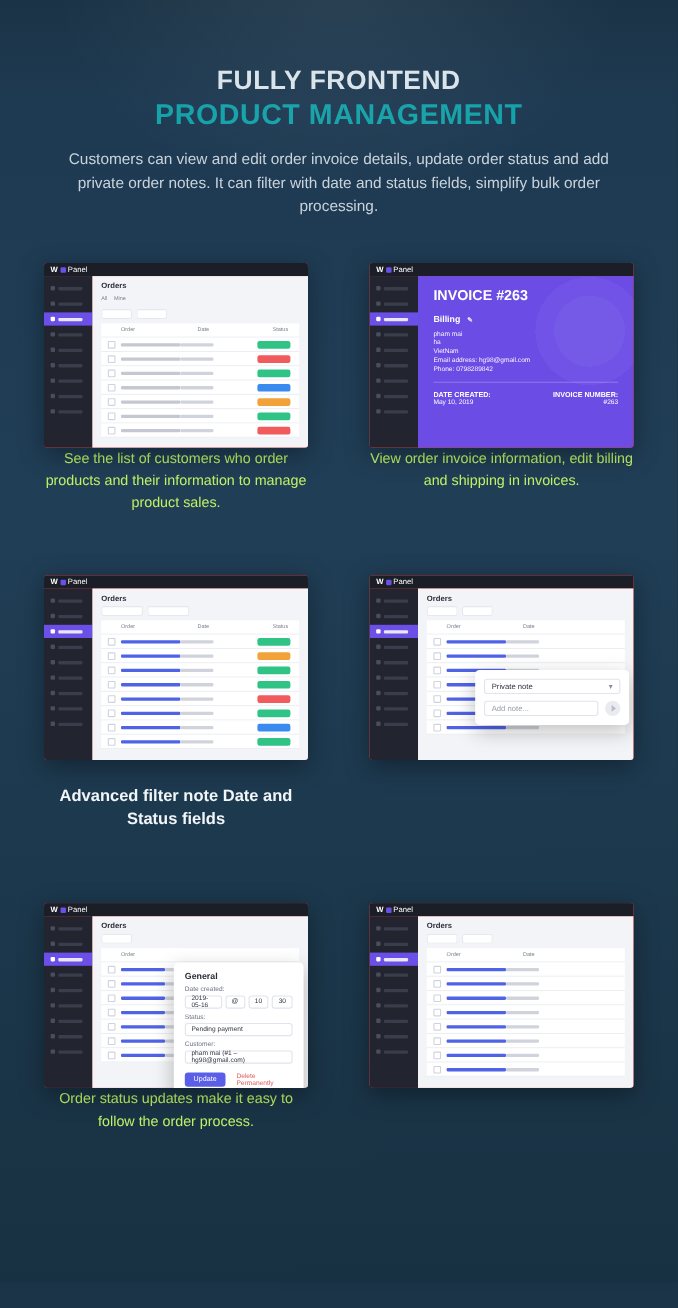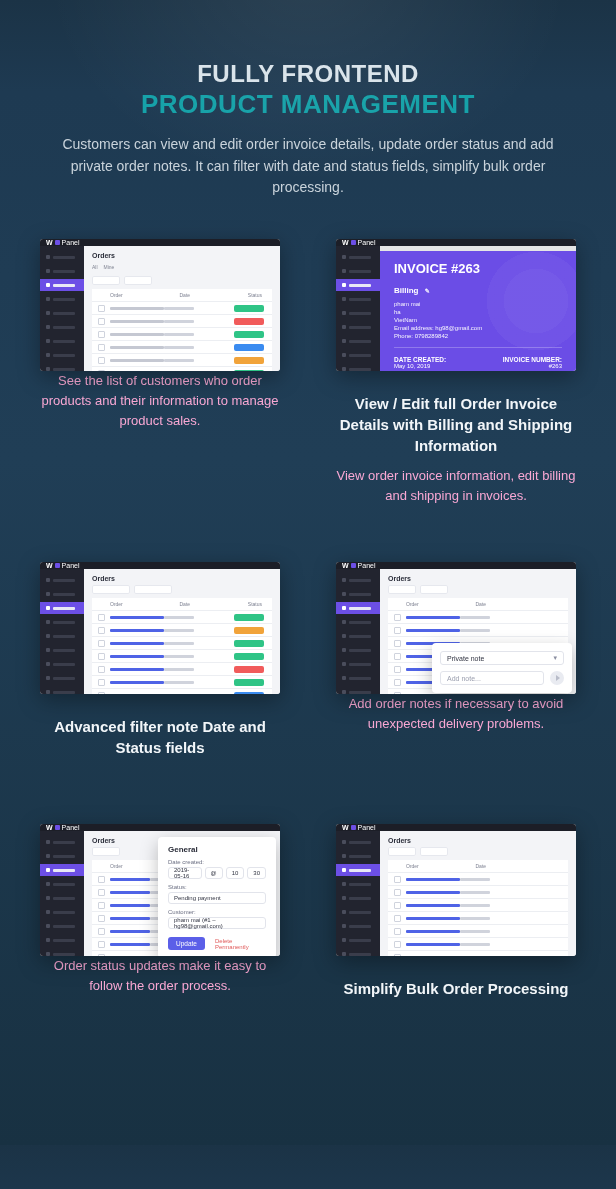--- a/index.html
+++ b/index.html
@@ -34,23 +34,23 @@
   .topglow{
     position:absolute;left:0;top:0;width:616px;height:220px;pointer-events:none;
     background:radial-gradient(ellipse at 50% -10%,rgba(255,255,255,0.07),rgba(255,255,255,0) 60%);
   }
   .hero{text-align:center;padding:0 40px 40px;}
   .hero h1{margin:0;font-weight:800;font-size:24px;line-height:1.2;letter-spacing:.5px;color:#d9e3ea;}
   .hero h1 .line2{display:block;color:var(--accent);font-size:26px;}
   .hero p{margin:14px auto 0;max-width:520px;color:#c9d3db;font-size:14px;line-height:1.55;}
   .grid{display:flex;flex-wrap:wrap;gap:0;justify-content:space-between;padding:0 40px;}
   .card{width:240px;margin-bottom:56px;}
-  .thumb{width:240px;height:132px;border-radius:3px;overflow:hidden;background:#e5e5e5;box-shadow:0 6px 22px rgba(0,0,0,0.35);position:relative;}
+  .thumb{width:240px;height:168px;border-radius:3px;overflow:hidden;background:#ef4444;box-shadow:0 6px 22px rgba(0,0,0,0.35);position:relative;}
   .card h3{font-size:15px;font-weight:700;text-align:center;margin:22px 0 10px;line-height:1.4;color:#f2f6f9;}
-  .card p{font-size:13px;text-align:center;margin:0 auto;color:#f9a8d4;line-height:1.55;max-width:240px;}
+  .card p{font-size:13px;text-align:center;margin:0 auto;color:#bef264;line-height:1.55;max-width:240px;}
 
   
   .app{position:absolute;inset:0;display:flex;flex-direction:column;}
   .topbar{height:12px;background:#1c1e27;display:flex;align-items:center;padding:0 6px;gap:4px;}
   .brand{display:flex;align-items:center;gap:2px;}
   .brand .w{color:#fff;font-weight:800;font-size:7px;}
   .brand .sq{width:5px;height:5px;background:#6c4fe6;border-radius:1px;}
   .brand .p{color:#fff;font-size:7px;}
   .body{flex:1;display:flex;}
   .sidebar{width:44px;background:var(--side);display:flex;flex-direction:column;padding-top:4px;}
@@ -89,21 +89,21 @@
   .invoice::after{content:"";position:absolute;right:-20px;top:-10px;width:120px;height:120px;border-radius:50%;background:radial-gradient(circle,rgba(255,255,255,0.07) 0 38%,rgba(255,255,255,0.04) 38% 58%,rgba(255,255,255,0) 58%);}
   .invoice h4{margin:0 0 10px;font-size:13px;font-weight:800;}
   .invoice .sub{font-size:8px;font-weight:700;margin-bottom:6px;}
   .invoice .ln{font-size:6px;opacity:.95;margin:2px 0;}
   .invoice hr{border:none;border-top:1px solid rgba(255,255,255,.25);margin:8px 0;}
   .invoice .ftrow{display:flex;justify-content:space-between;font-size:6px;}
   .invoice .ftrow strong{font-size:6.5px;font-weight:800;}
   .invoice .edit{font-size:6px;opacity:.9;margin-left:4px;}
 
   
-  .panel{position:absolute;background:#fff;border-radius:4px;box-shadow:0 6px 18px rgba(0,0,0,.25);padding:8px 10px;}
+  .panel{position:absolute;background:#fff;border-radius:4px;box-shadow:0 6px 18px rgba(0,0,0,.25);padding:8px 10px;margin-top:36px;}
   .panel .lbl{font-size:6px;color:#6d7184;margin:5px 0 2px;}
   .panel .field{border:1px solid #e2e4eb;border-radius:3px;height:12px;display:flex;align-items:center;padding:0 5px;font-size:6px;color:#303341;}
   .panel .fieldrow{display:flex;gap:3px;}
   .panel .fieldrow .field{flex:1;}
   .panel .btnrow{display:flex;align-items:center;gap:10px;margin-top:8px;}
   .panel .primary{background:var(--update-btn);color:#fff;font-size:6.5px;height:13px;border-radius:3px;display:flex;align-items:center;padding:0 8px;}
   .panel .danger{color:#e05a5a;font-size:6px;}
   .panel h5{margin:0 0 4px;font-size:8px;color:#2a2d39;}
 
   .notebox{position:absolute;right:4px;top:74px;width:140px;background:#fff;border-radius:4px;box-shadow:0 6px 18px rgba(0,0,0,.25);padding:8px;}
@@ -326,21 +326,20 @@
               </div>
               <div style="text-align:right">
                 <strong>INVOICE NUMBER:</strong><br>
                 <span>#263</span>
               </div>
             </div>
           </div>
         </div>
       </div>
     </div>
-    <h3>View / Edit full Order Invoice Details with Billing and Shipping Information</h3>
     <p>View order invoice information, edit billing and shipping in invoices.</p>
   </div>
 
   <div class="card">
     <div class="thumb">
       <div class="app">
         <div class="topbar">
             <span class="brand">
               <span class="w">W</span>
               <span class="sq"></span>
@@ -583,21 +582,20 @@
               </div>
               <div class="addrow">
                 <div class="in">Add note...</div>
                 <div class="go"></div>
               </div>
             </div>
           </div>
         </div>
       </div>
     </div>
-    <p>Add order notes if necessary to avoid unexpected delivery problems.</p>
   </div>
 
   <div class="card">
     <div class="thumb">
       <div class="app">
         <div class="topbar">
             <span class="brand">
               <span class="w">W</span>
               <span class="sq"></span>
               <span class="p">Panel</span>
@@ -830,16 +828,15 @@
                   <span class="chk"></span>
                   <span class="name link"></span>
                   <span class="date"></span>
                   <span class="status"></span>
                 </div>
               </div>
           </div>
         </div>
       </div>
     </div>
-    <h3>Simplify Bulk Order Processing</h3>
   </div>
 
 </div>
 
 </body></html>

